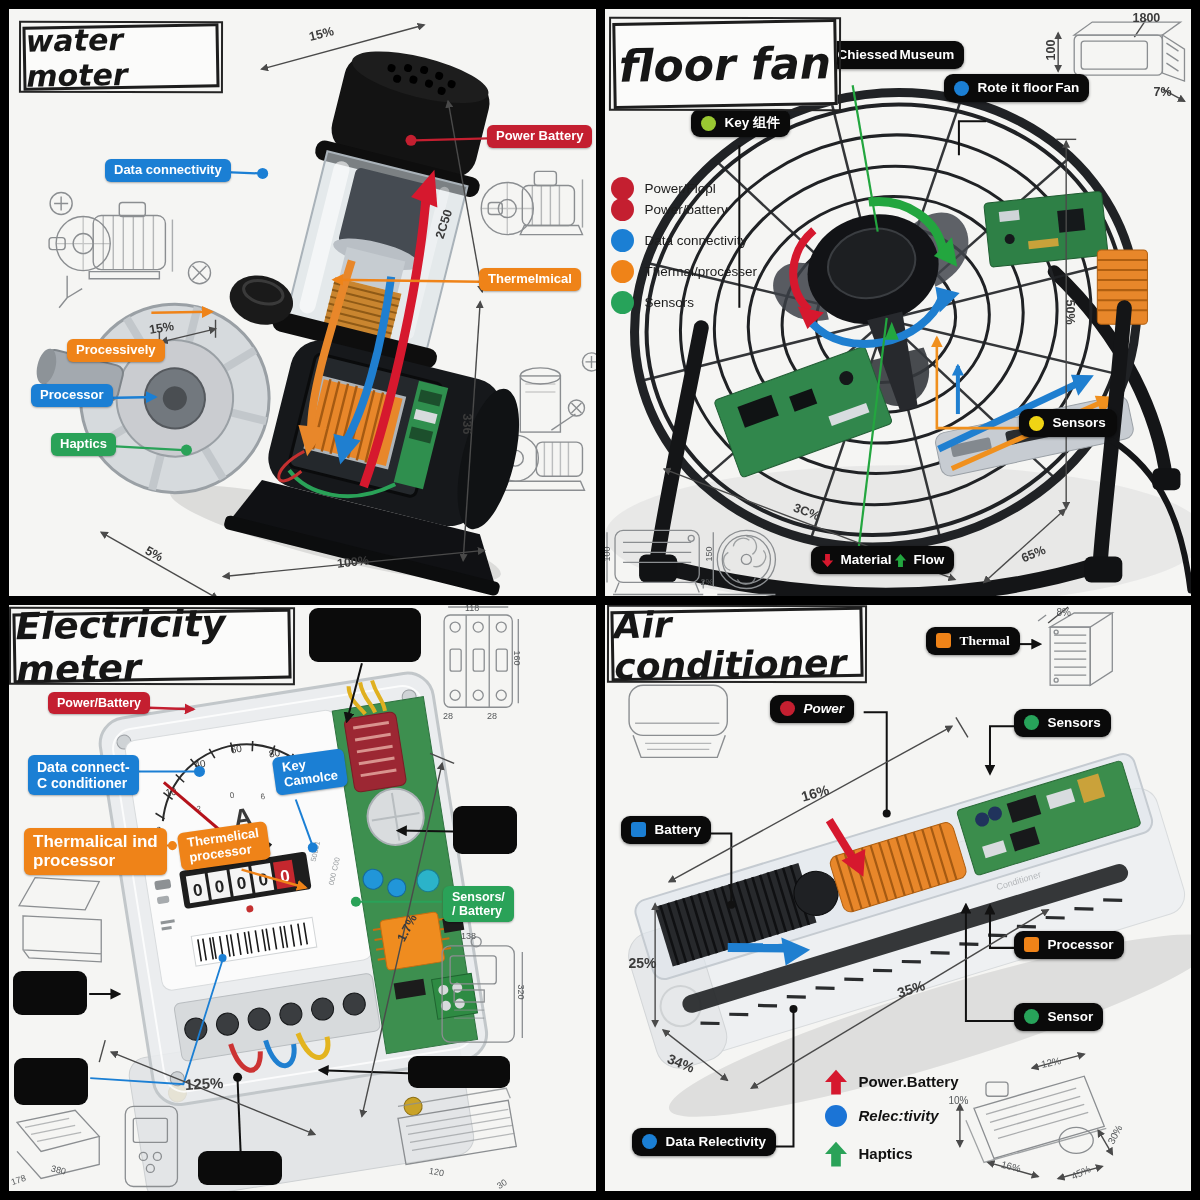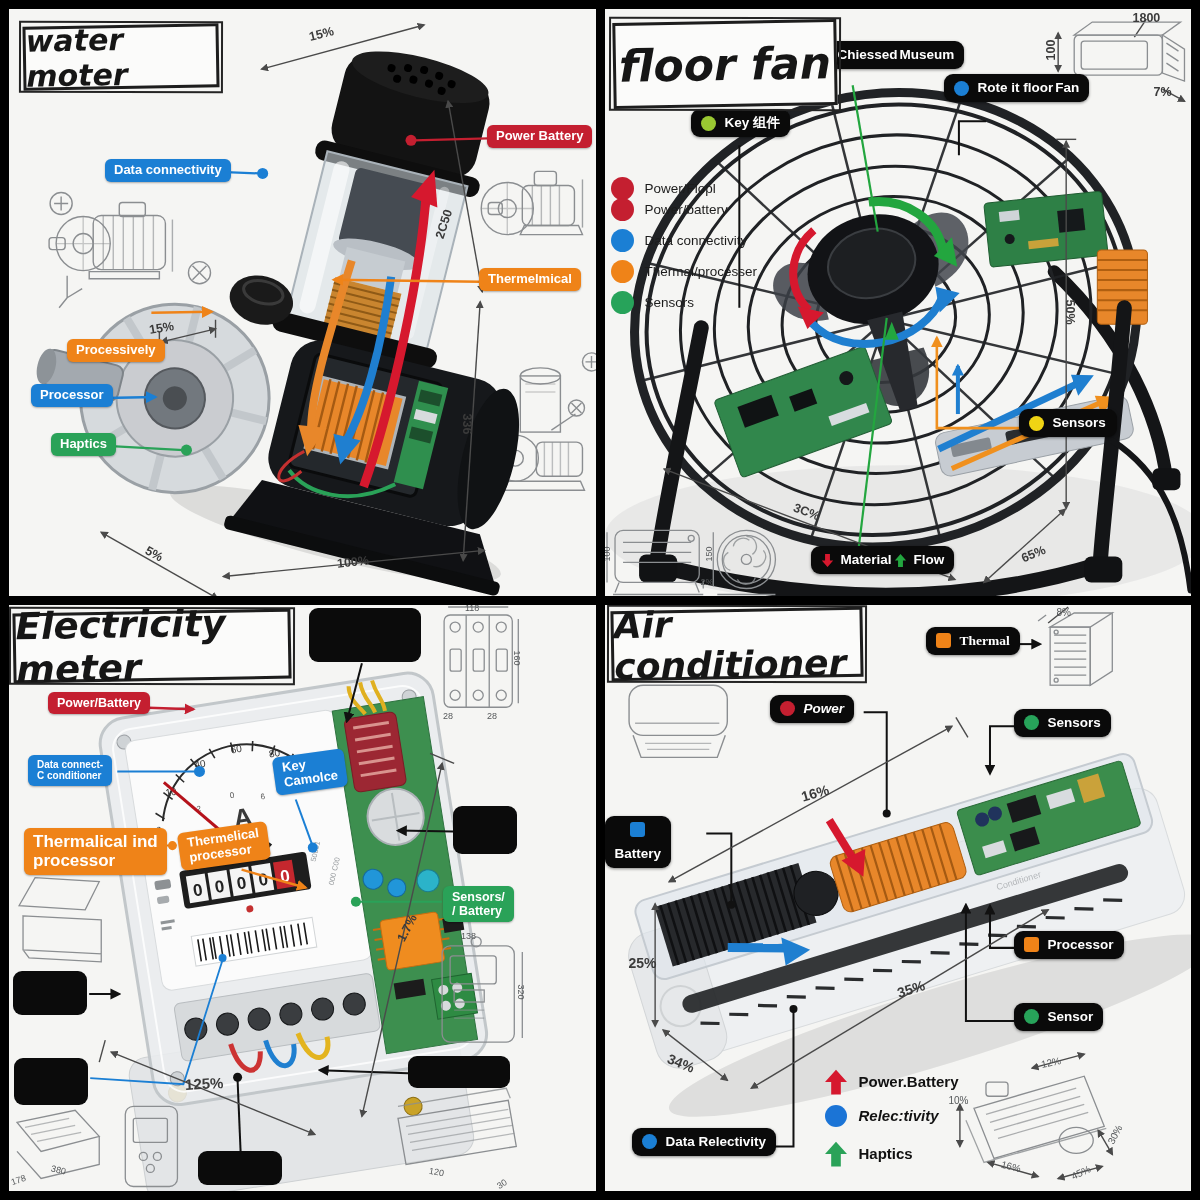--- a/index.html
+++ b/index.html
@@ -555,21 +555,21 @@
       <line x1="432" y1="158" x2="352" y2="510" marker-start="url(#d3)" marker-end="url(#d3)"></line>
       <path d="M420,148l24,10"></path>
     </g>
   </svg>
 
   <div class="title-box" style="left:4px;top:6px;width:272px;height:64px;font-size:37px;">
         <span>Electricity meter</span>
       </div>
 
   <div class="lbl red" style="left:39px;top:87px;font-size:12.5px;">Power/Battery</div>
-  <div class="lbl blue" style="left:19px;top:150px;font-size:10px;">
+  <div class="lbl blue" style="left:19px;top:150px;font-size:14px;">
     <div>Data connect-</div>
     <div>C  conditioner</div>
   </div>
   <div class="lbl orange" style="left:15px;top:223px;font-size:17px;">
     <div>Thermalical ind</div>
     <div>processor</div>
   </div>
   <div class="lbl orange" style="left:170px;top:222px;font-size:13px;transform:rotate(-8deg);">
     <div>Thermelical</div>
     <div>processor</div>
@@ -701,21 +701,21 @@
         <span>Thermal</span>
       </div>
   <div class="callout" style="left:165px;top:90px;font-style:italic;">
         <span class="dot red"></span>
         <span>Power</span>
       </div>
   <div class="callout" style="left:409px;top:104px;">
         <span class="dot green"></span>
         <span>Sensors</span>
       </div>
-  <div class="callout" style="left:0;top:211px;flex-direction:column;">
+  <div class="callout" style="left:16px;top:211px;">
         <span class="sq blue"></span>
         <span>Battery</span>
       </div>
   <div class="callout" style="left:409px;top:326px;">
         <span class="sq orange"></span>
         <span>Processor</span>
       </div>
   <div class="callout" style="left:409px;top:398px;">
         <span class="dot green"></span>
         <span>Sensor</span>

